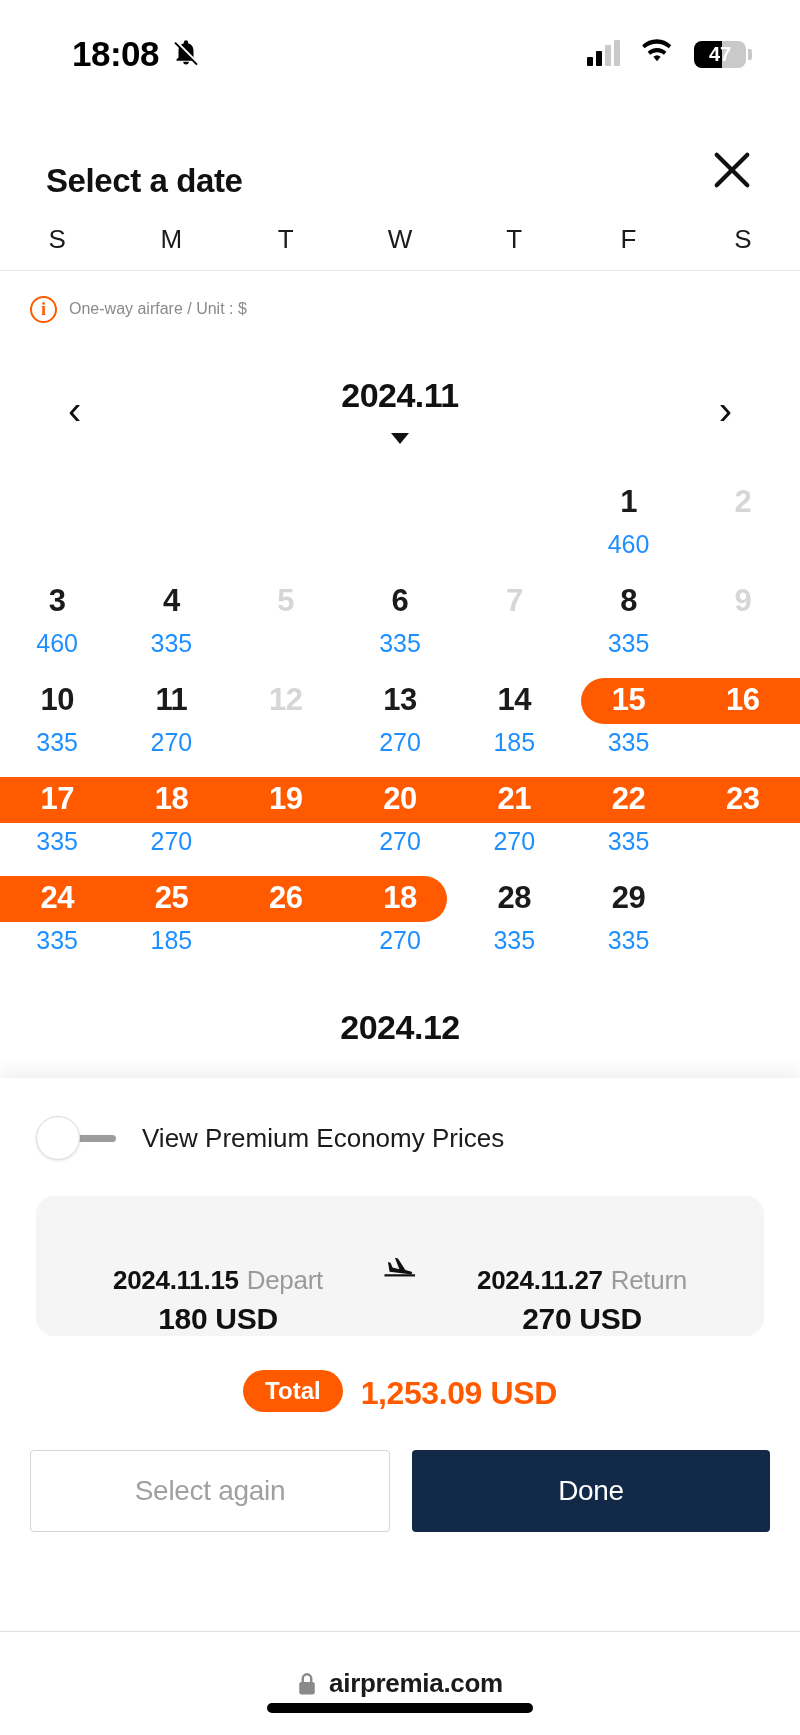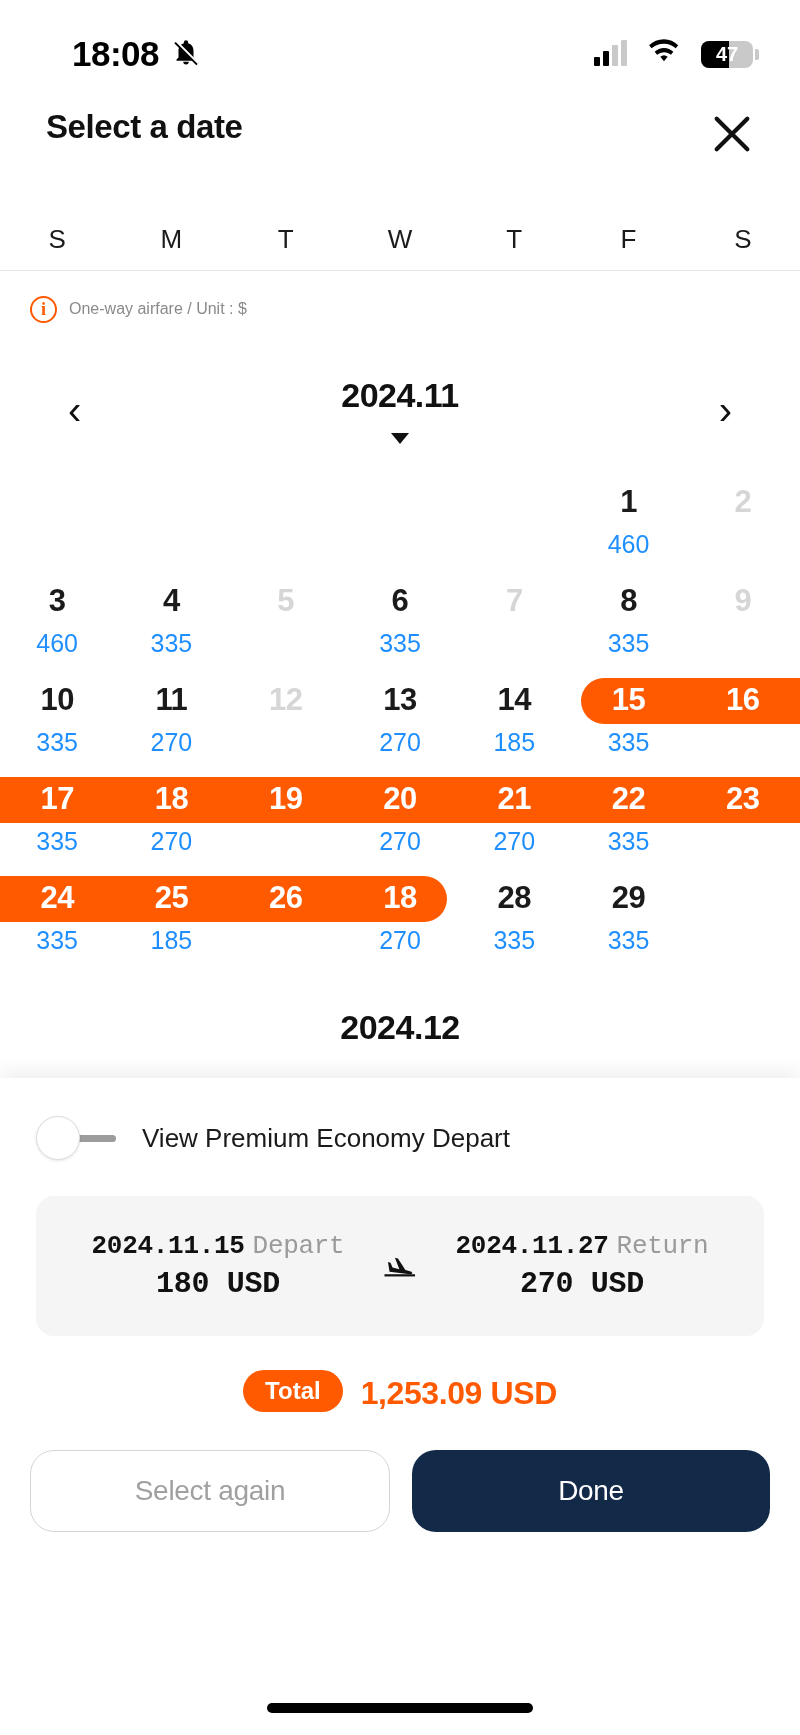--- a/index.html
+++ b/index.html
@@ -11,21 +11,21 @@
   }
   .phone {
     position: relative;
     width: 800px; height: 1735px;
     background: #ffffff;
     overflow: hidden;
   }
 
   
   .statusbar {
-    position: absolute; top: 0; left: 0; right: 1px; height: 108px;
+    position: absolute; top: 0; left: 0; right: 8px; height: 108px;
     display: flex; align-items: center; justify-content: space-between;
     padding: 0 46px 0 72px;
   }
   .sb-left { display: flex; align-items: center; gap: 12px; }
   .sb-time { font-size: 35px; font-weight: bold; color: #000; letter-spacing: -0.5px; }
   .sb-right { display: flex; align-items: center; gap: 20px; }
   .bars { display: flex; align-items: flex-end; gap: 3px; height: 24px; }
   .bars i { display: block; width: 6px; background: #000; border-radius: 1px; }
   .bars i:nth-child(1) { height: 9px; }
   .bars i:nth-child(2) { height: 15px; }
@@ -44,22 +44,22 @@
     position: absolute; left: 0; top: 0; bottom: 0; width: 54%;
     background: #000; border-radius: 8px 0 0 8px;
   }
   .battery-num {
     position: relative; z-index: 2; width: 100%; text-align: center;
     font-size: 20px; font-weight: bold; color: #fff; line-height: 27px;
   }
 
   
   .header {
-    position: absolute; top: 108px; left: 0; right: 0; height: 100px;
-    display: flex; align-items: flex-start; justify-content: space-between;
+    position: absolute; top: 100px; left: 0; right: 0; height: 100px;
+    display: flex; align-items: flex-end; justify-content: space-between;
     padding: 0 40px 0 46px;
   }
   .header h1 { font-size: 33px; font-weight: bold; color: #111; letter-spacing: -0.4px; }
   .close-btn {
     width: 56px; height: 56px; display: flex; align-items: center; justify-content: center;
     cursor: pointer;
   }
 
   
   .weekdays {
@@ -153,21 +153,21 @@
     position: absolute; left: 0; top: 0; width: 44px; height: 44px;
     background: #ffffff; border: 1px solid #dcdcdc; border-radius: 50%;
     box-shadow: 0 1px 3px rgba(0,0,0,0.10); z-index: 2;
   }
   .toggle-label { font-size: 26px; color: #1b1b1b; }
 
   .summary {
     margin: 36px 36px 0 36px;
     background: #f5f5f5; border-radius: 18px;
     height: 140px;
-    display: flex; align-items: center; position: relative; font-family: Liberation Mono, monospace;
+    display: flex; align-items: flex-end; position: relative;
   }
   .summary-col { flex: 1; display: flex; flex-direction: column; align-items: center; gap: 6px; }
   .sum-top { font-size: 26px; color: #111; font-weight: bold; letter-spacing: -0.3px; }
   .sum-top .lbl { color: #9a9a9a; font-weight: normal; margin-left: 8px; }
   .sum-amt { font-size: 30px; font-weight: bold; color: #111; letter-spacing: -0.3px; }
   .plane-mid {
     position: absolute; left: 50%; top: 50%; transform: translate(-50%, -50%);
     display: flex; align-items: center; justify-content: center;
   }
 
@@ -179,21 +179,21 @@
     background: #ff5a00; color: #fff; font-size: 24px; font-weight: bold;
     border-radius: 22px; padding: 8px 22px; line-height: 1.1;
   }
   .total-amount { font-size: 32px; font-weight: bold; color: #ff5a00; letter-spacing: -0.4px; }
   .fuel-note { text-align: center; font-size: 25px; color: #1b1b1b; margin-top: 22px; }
 
   .actions {
     display: flex; gap: 22px; padding: 0 30px; margin-top: 38px;
   }
   .btn {
-    flex: 1; height: 82px; border-radius: 24px;
+    flex: 1; height: 82px; border-radius: 4px;
     display: flex; align-items: center; justify-content: center;
     font-size: 28px; cursor: pointer; letter-spacing: -0.3px;
   }
   .btn-secondary { background: #fff; border: 1px solid #d5d5d5; color: #a0a0a0; }
   .btn-primary { background: #122948; color: #ffffff; font-weight: normal; }
 
   .browser-bar {
     margin-top: auto; border-top: 1px solid #e0e0e0;
     height: 104px; display: flex; align-items: center; justify-content: center; gap: 12px;
   }
@@ -429,21 +429,21 @@
     <div class="month-title-next">2024.12</div>
   </div>
 
   <div class="sheet">
 
     <div class="toggle-row">
       <span class="toggle">
         <span class="toggle-track"></span>
         <span class="toggle-knob"></span>
       </span>
-      <span class="toggle-label">View Premium Economy Depart</span>
+      <span class="toggle-label">View Premium Economy Prices</span>
     </div>
 
     <div class="summary">
       <div class="summary-col">
         <div class="sum-top">
           <span>2024.11.15</span><span class="lbl">Depart</span>
         </div>
         <div class="sum-amt">180 USD</div>
       </div>
       <div class="plane-mid">
@@ -463,17 +463,26 @@
     <div class="total-row">
       <span class="total-badge">Total</span>
       <span class="total-amount">1,253.09 USD</span>
     </div>
 
     <div class="actions">
       <div class="btn btn-secondary">Select again</div>
       <div class="btn btn-primary">Done</div>
     </div>
 
+    <div class="browser-bar">
+      <span class="lock-icon">
+        <svg width="20" height="24" viewBox="0 0 14 17">
+          <rect x="1.5" y="7" width="11" height="9" rx="1.6" fill="#8a8a8a"></rect>
+          <path d="M4 7V4.6a3 3 0 0 1 6 0V7" fill="none" stroke="#8a8a8a" stroke-width="1.7"></path>
+        </svg>
+      </span>
+      <span class="domain">airpremia.com</span>
+    </div>
 
     <div class="home-indicator"></div>
   </div>
 
 </div>
 
 </body></html>

